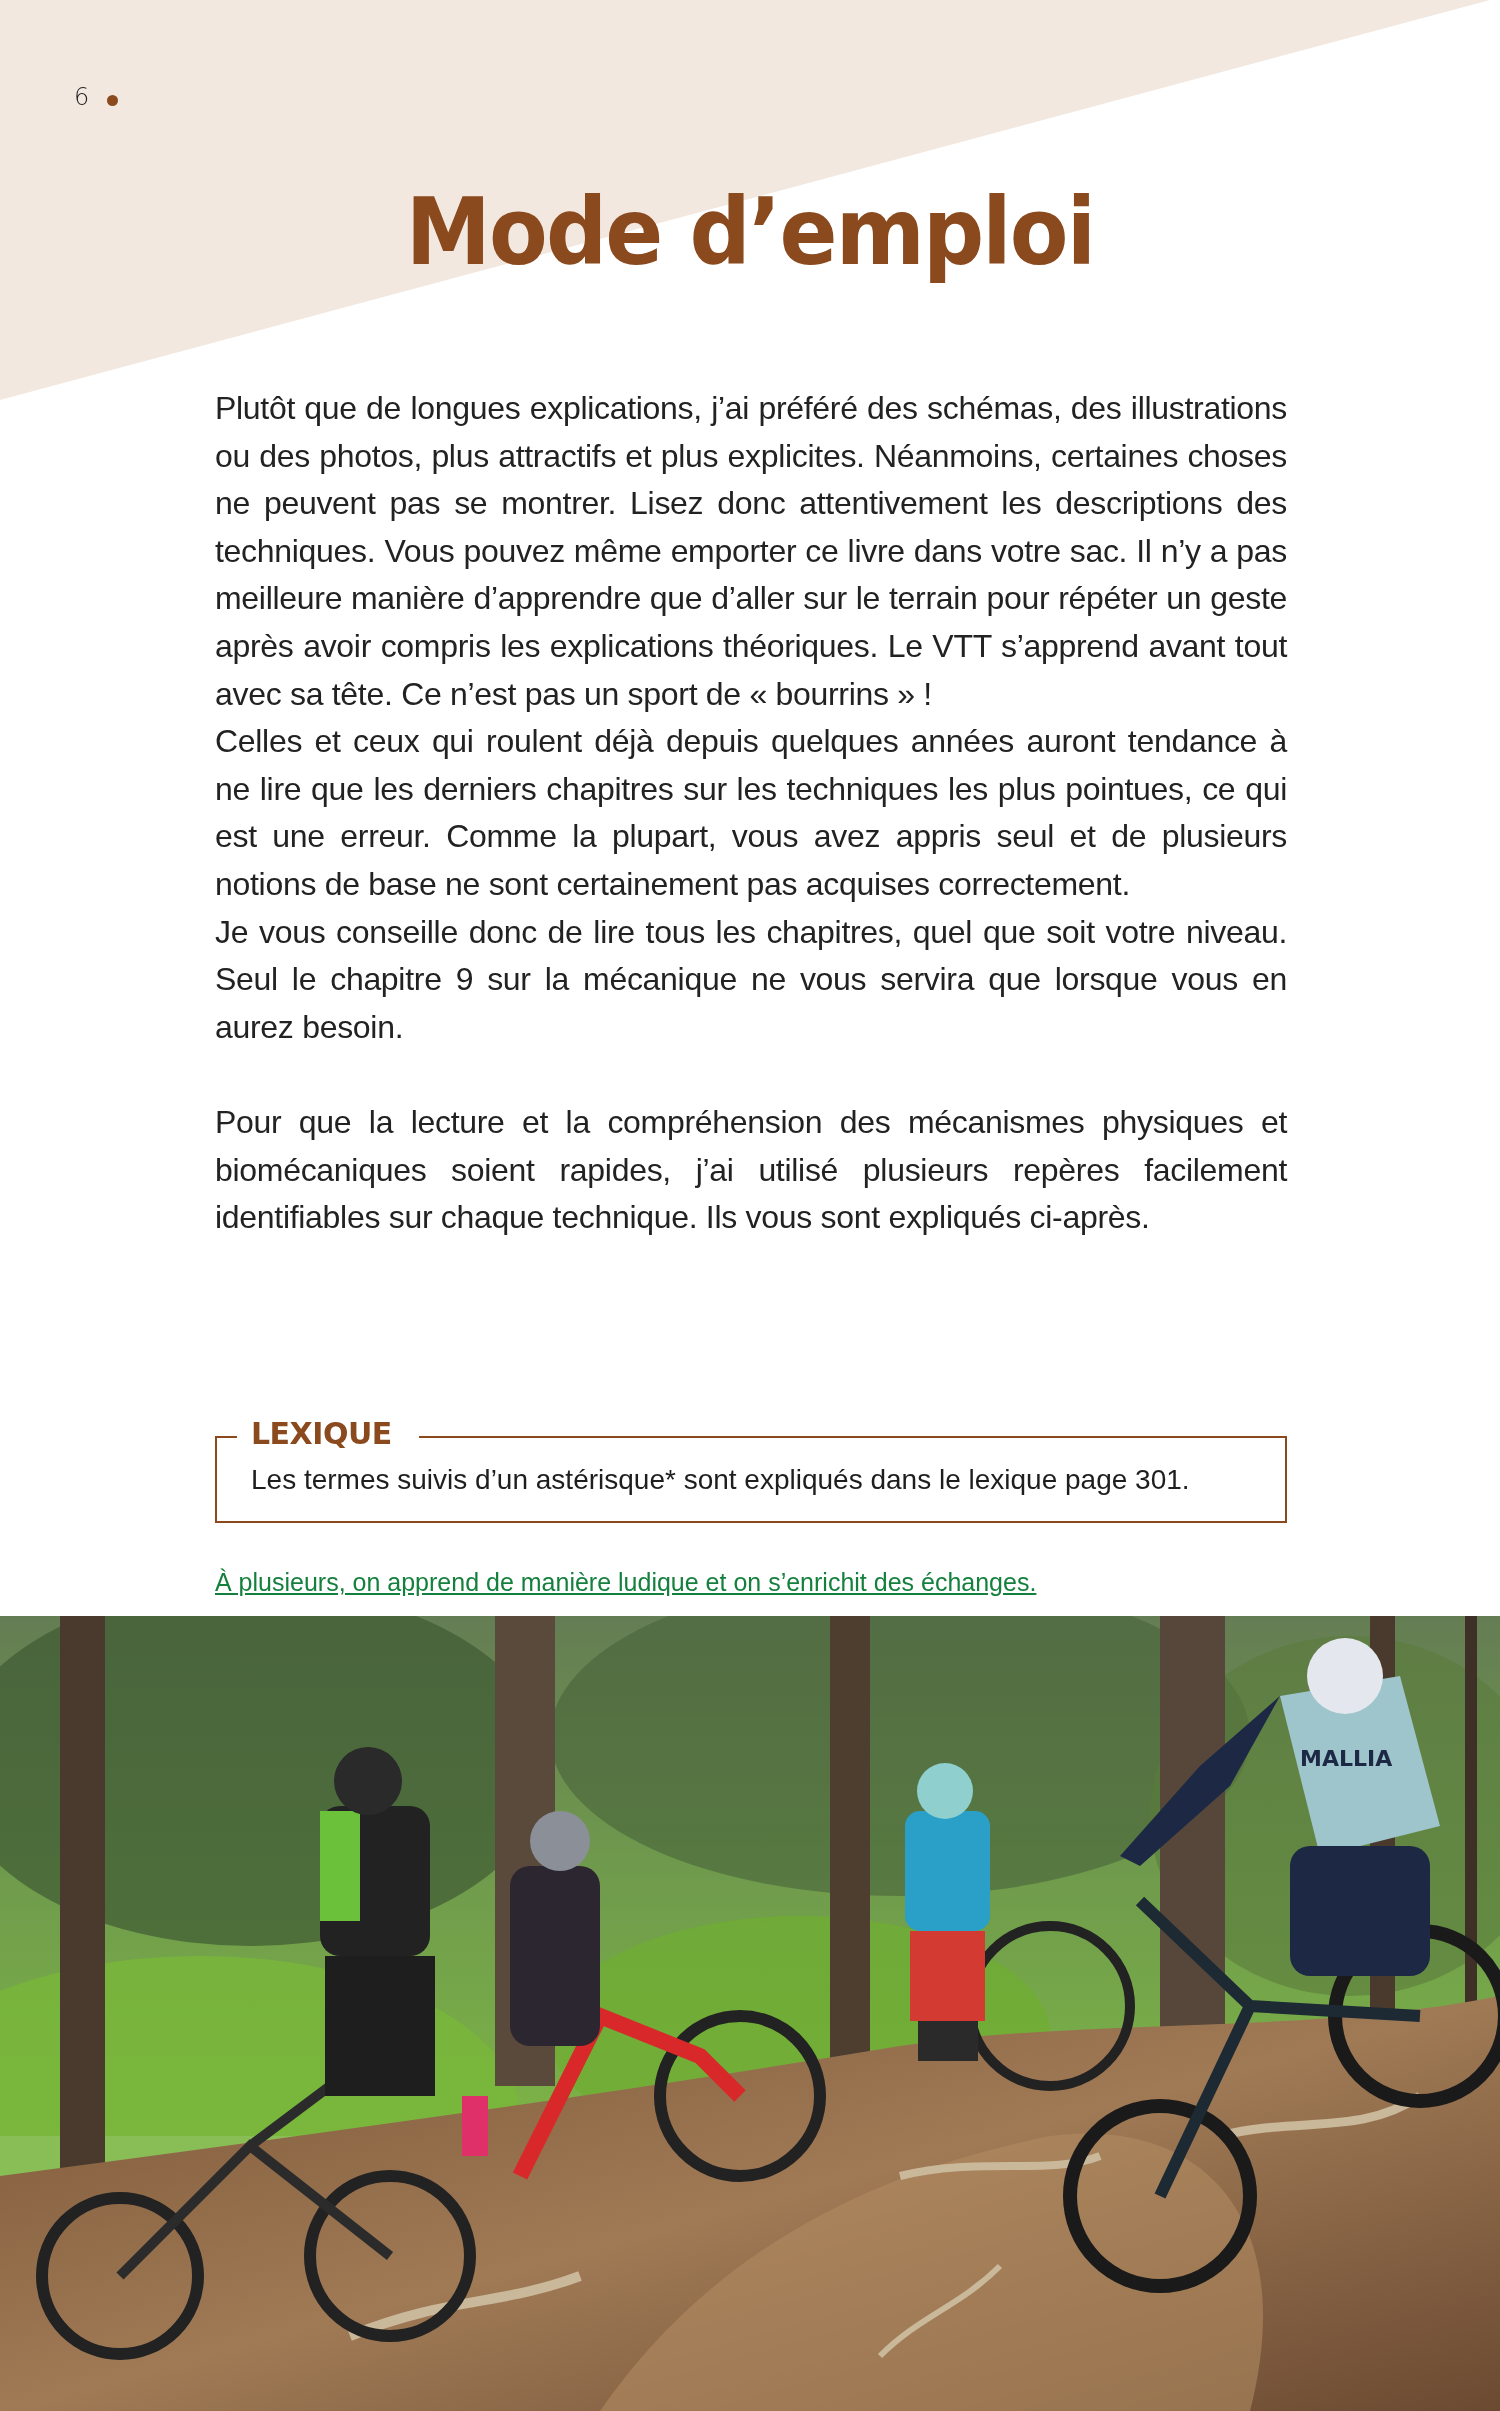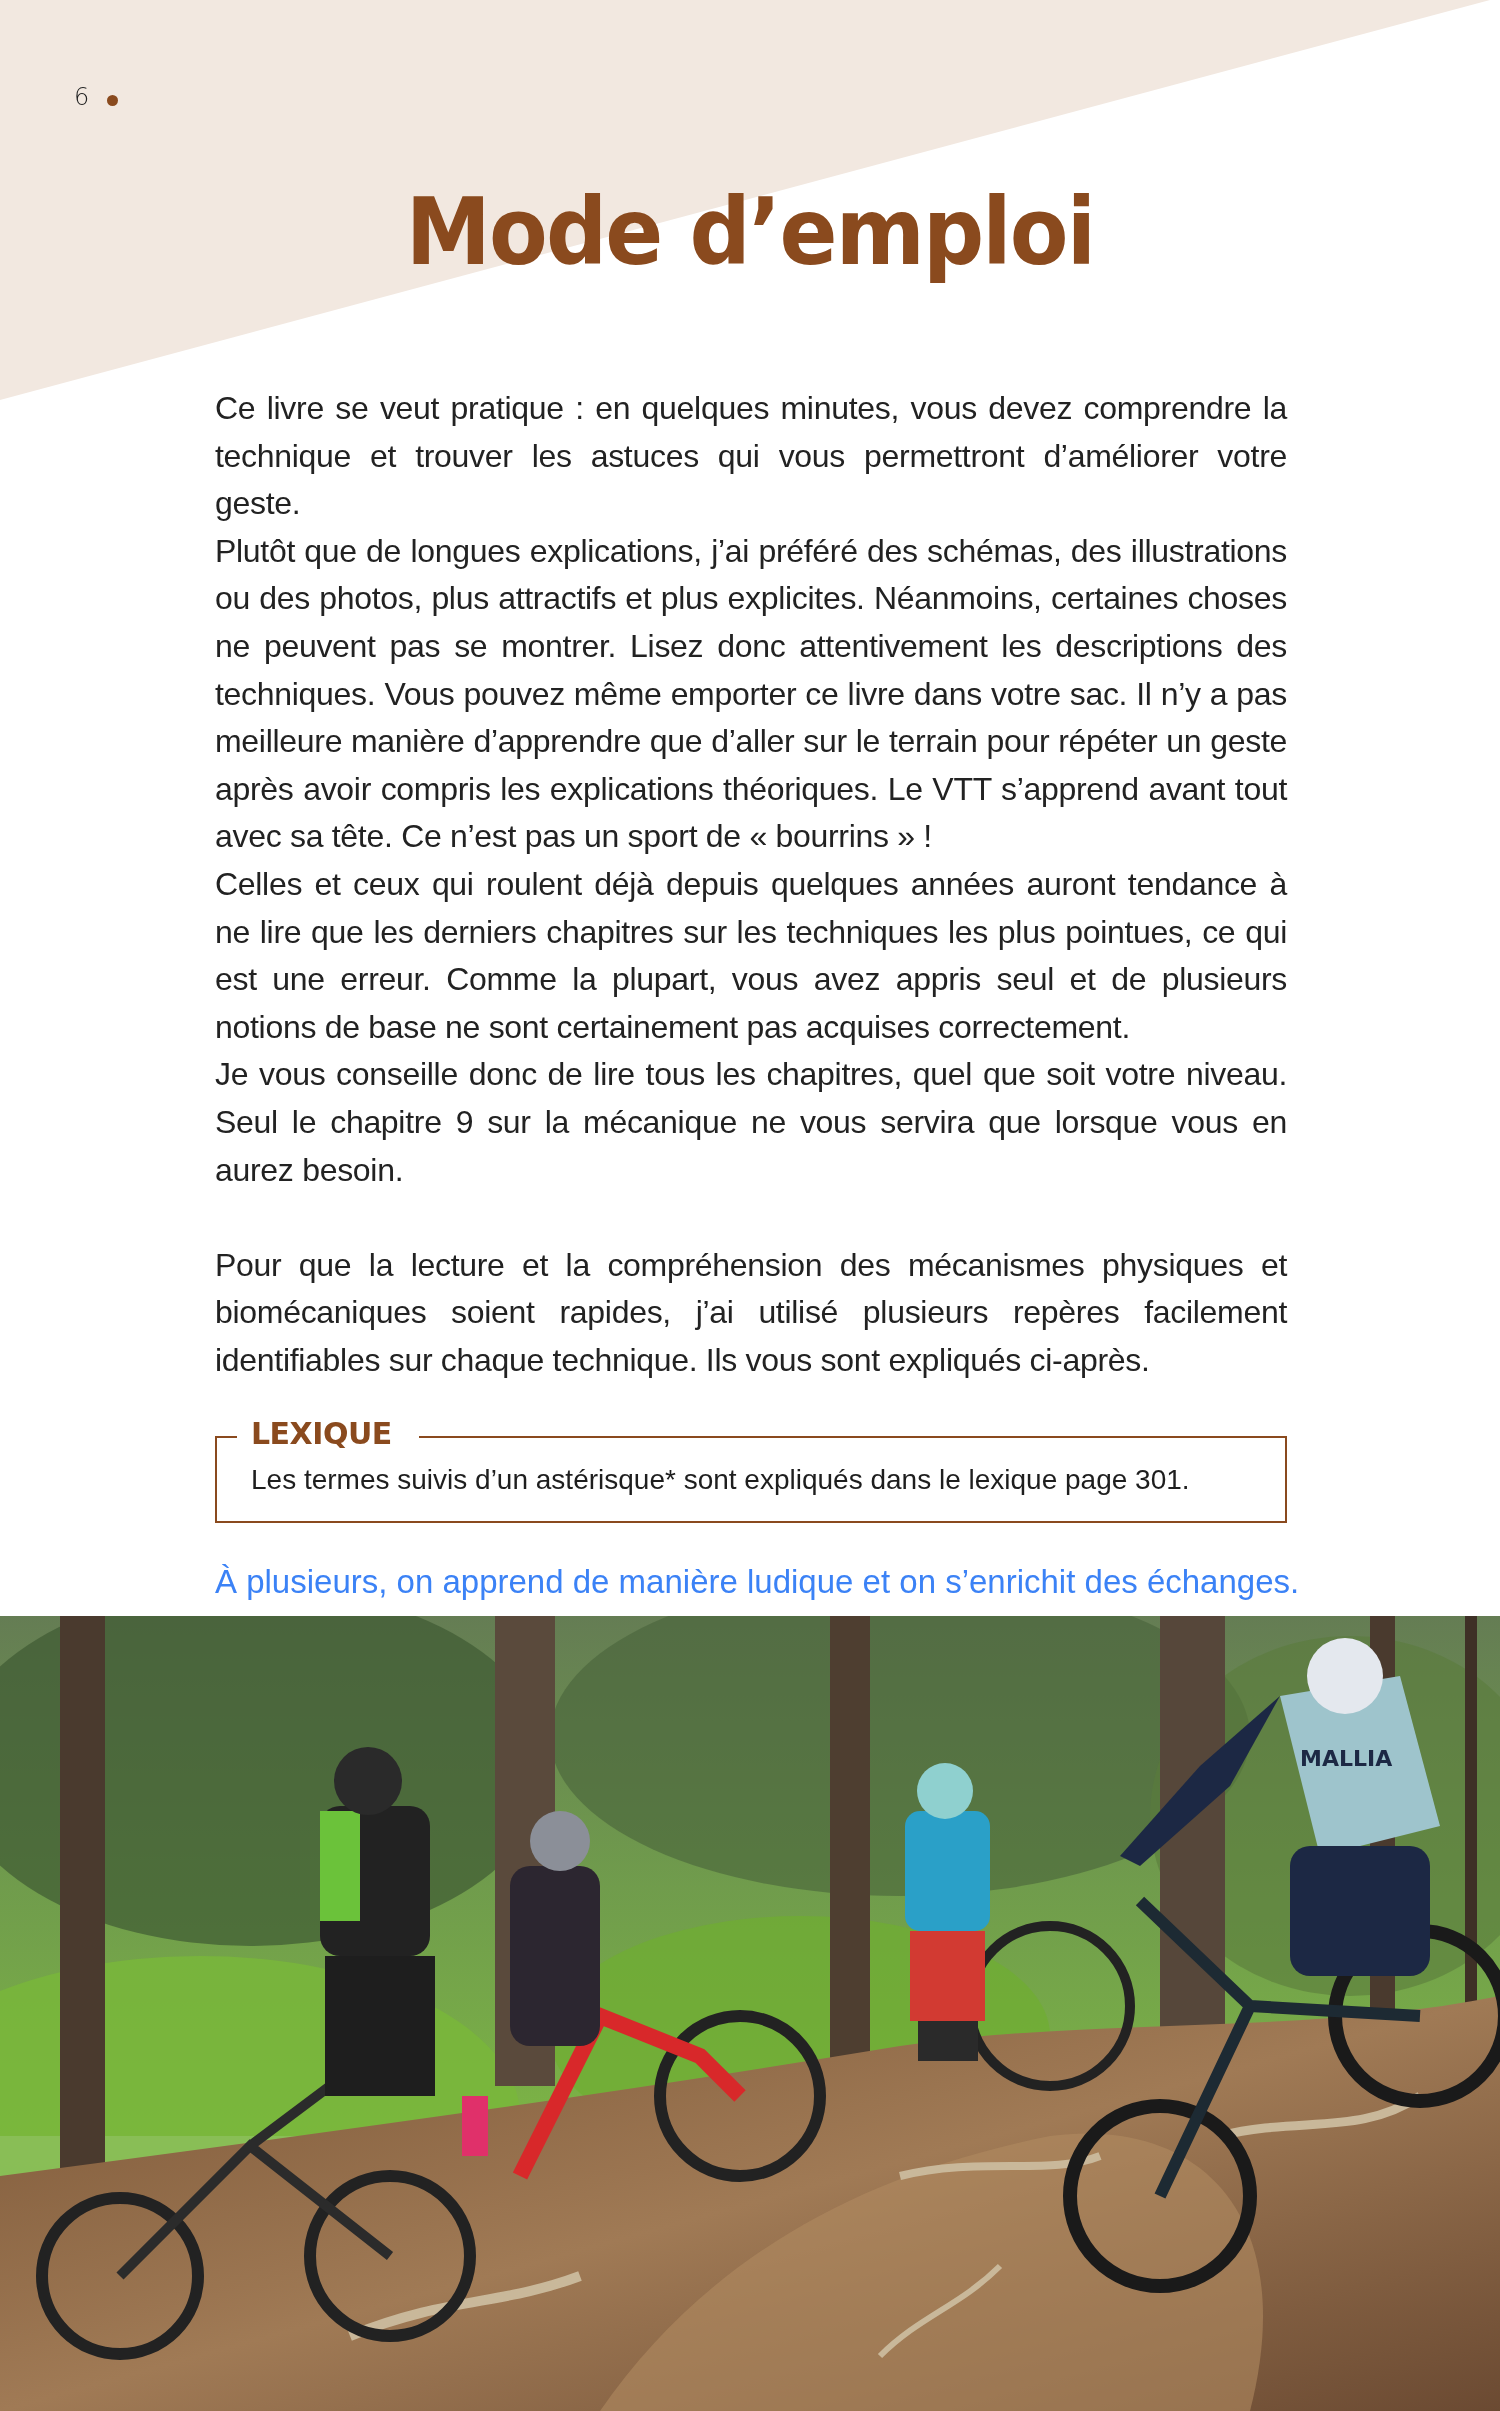--- a/index.html
+++ b/index.html
@@ -38,40 +38,40 @@
   .lexique-box .top-right { position: absolute; left: 202px; right: -2px; top: 0; height: 2px; background: var(--accent); }
   .lexique-title {
     position: absolute; left: 34px; top: -20px; font-family: "DejaVu Sans", sans-serif;
     font-weight: bold; font-size: 30px; color: var(--accent); line-height: 36px; letter-spacing: -0.5px; text-align: center;
   }
   .lexique-text {
     position: absolute; left: 34px; top: 26px; font-size: 28px; color: #1e1e1e; line-height: 36px;
     font-family: "Liberation Sans", sans-serif;
   }
   .caption {
-    position: absolute; left: 215px; top: 1566px; font-size: 33px; color: #3b82f6; line-height: 32px;
+    position: absolute; left: 215px; top: 1566px; font-size: 25px; color: #15803d; line-height: 32px;
     font-family: "Liberation Sans", sans-serif;
+    text-decoration: underline;
   }
   .photo { position: absolute; left: 0; top: 1616px; width: 1500px; height: 795px; overflow: hidden; }
   .photo svg { display: block; }
 </style>
 </head>
 <body>
 
 <svg class="diag-band" width="1500" height="410" viewBox="0 0 1500 410">
   <polygon points="0,0 1490,0 0,400" fill="#f2e8e0"></polygon>
 </svg>
 
 <span class="page-number">6</span>
 <span class="page-dot"></span>
 
 <h1 class="title">Mode d’emploi</h1>
 
 <div class="body-text">
-  <p>Ce livre se veut pratique : en quelques minutes, vous devez comprendre la technique et trouver les astuces qui vous permettront d’améliorer votre geste.</p>
   <p>Plutôt que de longues explications, j’ai préféré des schémas, des illustrations ou des photos, plus attractifs et plus explicites. Néanmoins, certaines choses ne peuvent pas se montrer. Lisez donc attentivement les descriptions des techniques. Vous pouvez même emporter ce livre dans votre sac. Il n’y a pas meilleure manière d’apprendre que d’aller sur le terrain pour répéter un geste après avoir compris les explications théoriques. Le VTT s’apprend avant tout avec sa tête. Ce n’est pas un sport de « bourrins » !</p>
   <p>Celles et ceux qui roulent déjà depuis quelques années auront tendance à ne lire que les derniers chapitres sur les techniques les plus pointues, ce qui est une erreur. Comme la plupart, vous avez appris seul et de plusieurs notions de base ne sont certainement pas acquises correctement.</p>
   <p>Je vous conseille donc de lire tous les chapitres, quel que soit votre niveau. Seul le chapitre 9 sur la mécanique ne vous servira que lorsque vous en aurez besoin.</p>
   <p class="gap">Pour que la lecture et la compréhension des mécanismes physiques et biomécaniques soient rapides, j’ai utilisé plusieurs repères facilement identifiables sur chaque technique. Ils vous sont expliqués ci-après.</p>
 </div>
 
 <div class="lexique-box">
   <span class="top-left"></span>
   <span class="top-right"></span>
   <span class="lexique-title">LEXIQUE</span>

